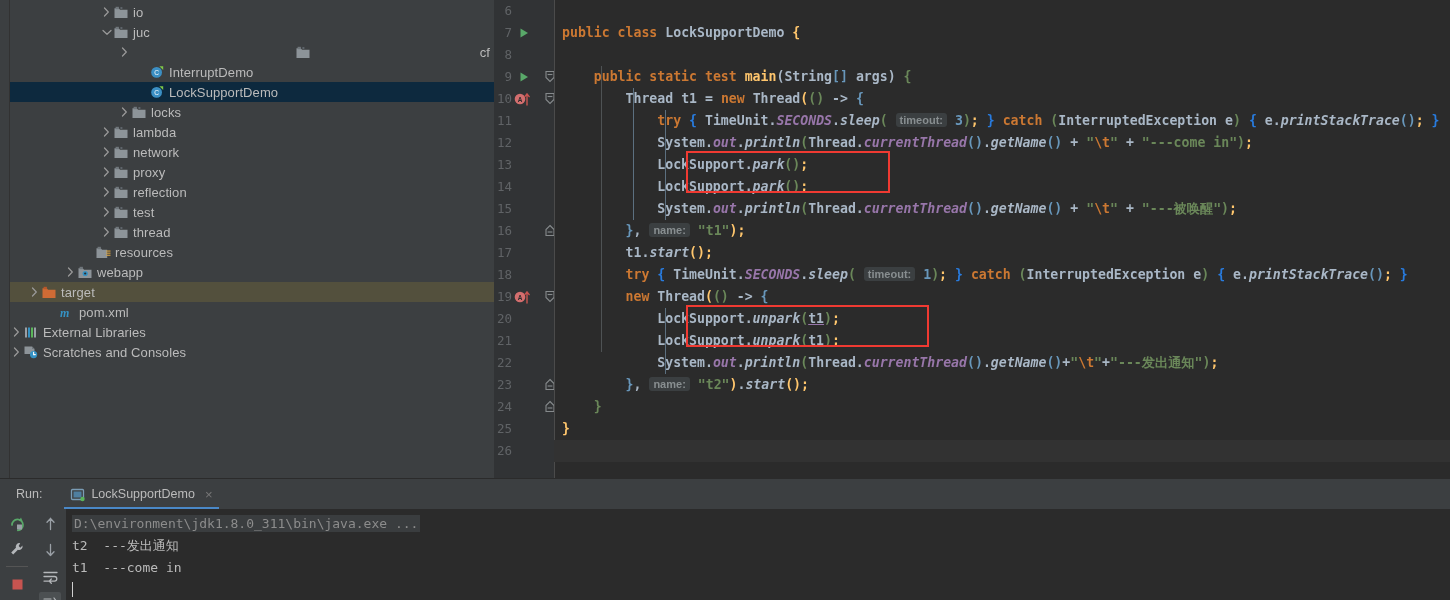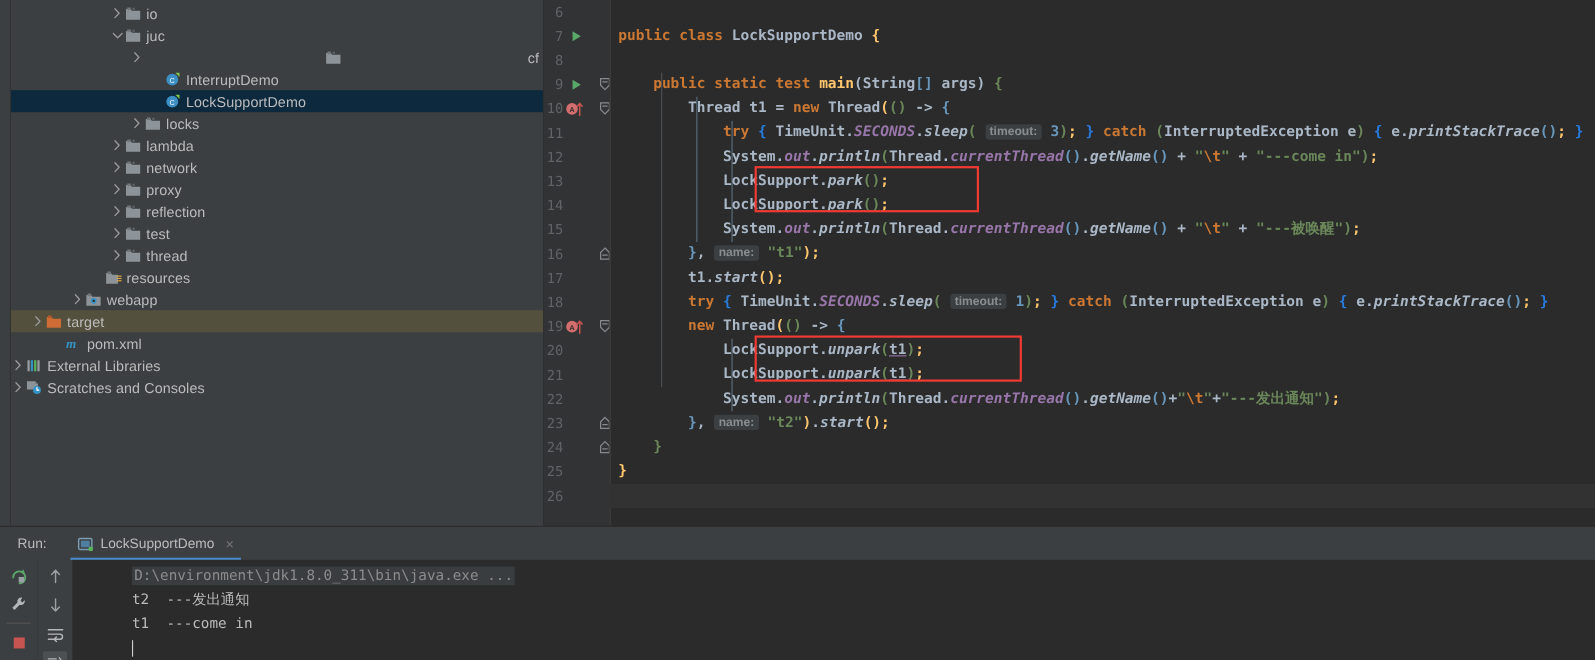--- a/index.html
+++ b/index.html
@@ -123,21 +123,21 @@
   .run-toolbar { width: 34px; flex: 0 0 34px; background: #3c3f41; display: flex; flex-direction: column; align-items: center; padding-top: 5px; gap: 5px; }
   .run-toolbar2 { width: 32px; flex: 0 0 32px; background: #3c3f41; display: flex; flex-direction: column; align-items: center; padding-top: 5px; gap: 6px; }
   .tb-btn { width: 22px; height: 20px; display: flex; align-items: center; justify-content: center; }
   .tb-div { width: 22px; height: 1px; background: #555; margin: 2px 0; }
 
   .console {
     flex: 1 1 auto; background: #2b2b2b; padding: 4px 0 0 6px;
     font-family: "DejaVu Sans Mono", monospace; font-size: 13px; color: #bbbbbb;
     overflow: hidden; position: relative;
   }
-  .con-row { height: 22px; line-height: 22px; white-space: pre; margin-left: 48px; }
+  .con-row { height: 22px; line-height: 22px; white-space: pre; }
   .con-cmd { background: #3a3d3f; color: #8c8c8c; padding: 1px 2px; }
   .caret { display: inline-block; width: 1px; height: 15px; background: #d0d0d0; position: relative; top: 3px; }
 </style>
 </head>
 <body>
 
 <div class="app">
 
   <div class="top-region">
 

